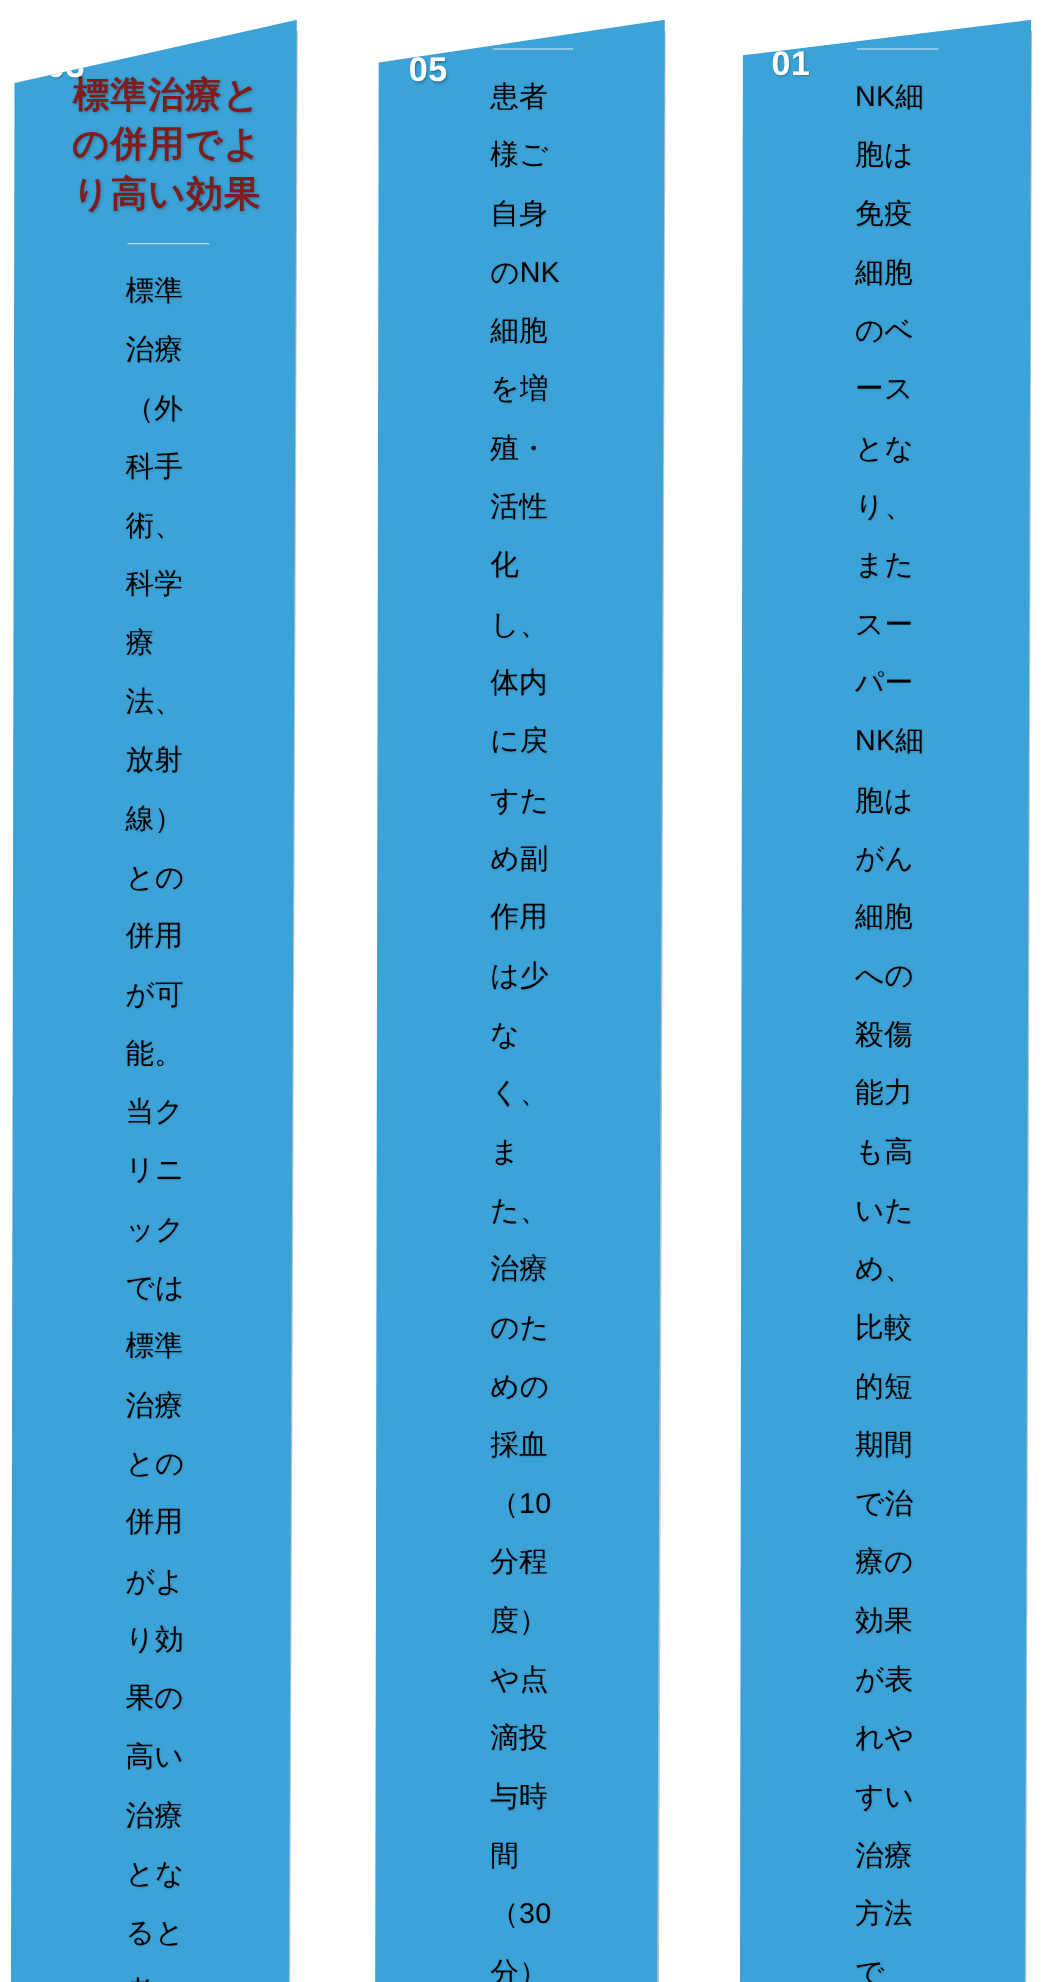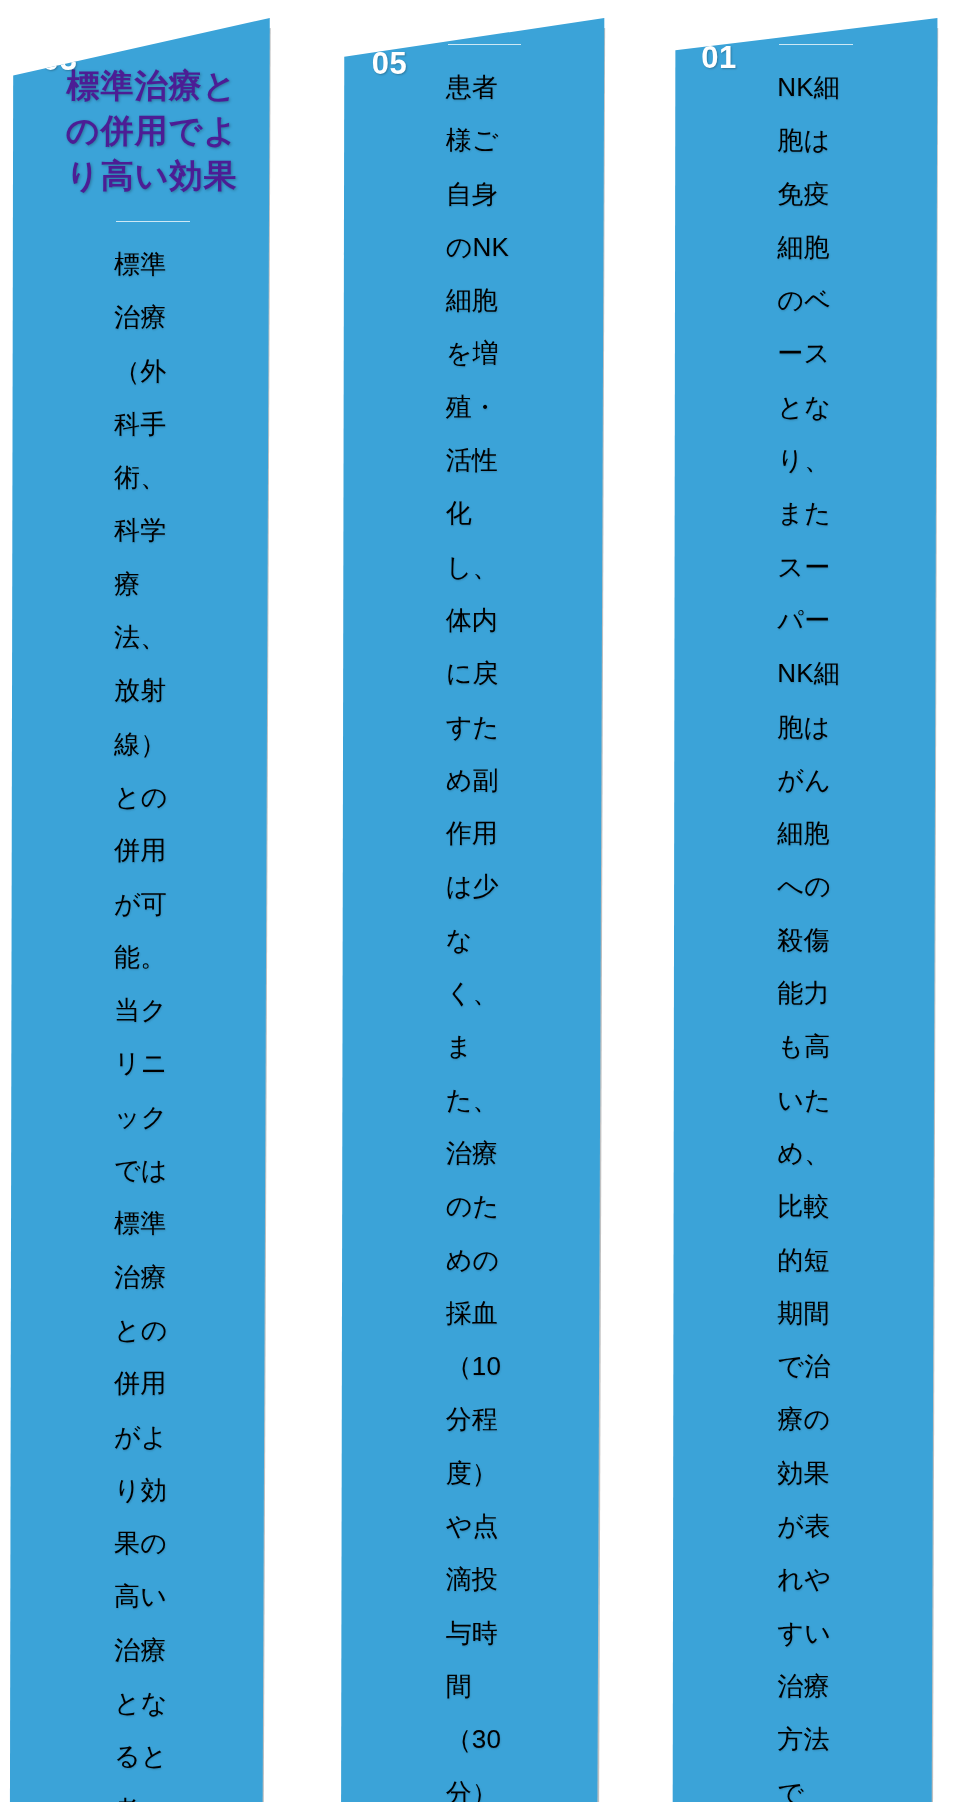--- a/index.html
+++ b/index.html
@@ -73,21 +73,21 @@
     color: #ffffff;
     text-shadow: 1px 1px 2px rgba(0,0,0,0.25);
   }
   .card-title {
     text-align: center;
     font-size: 33px;
     font-weight: bold;
     letter-spacing: 1px;
     margin: 20px 0 0 0;
     padding: 0 0 22px 0;
-    color: #4c1d95;
+    color: #7f1d1d;
     text-shadow: 1px 1px 3px rgba(0,0,0,0.28);
   }
   .divider {
     height: 1px;
     background: rgba(255,255,255,0.75);
     margin: 0 60px 0 62px;
   }
   .card-body {
     font-size: 26px;
     line-height: 2.05;

